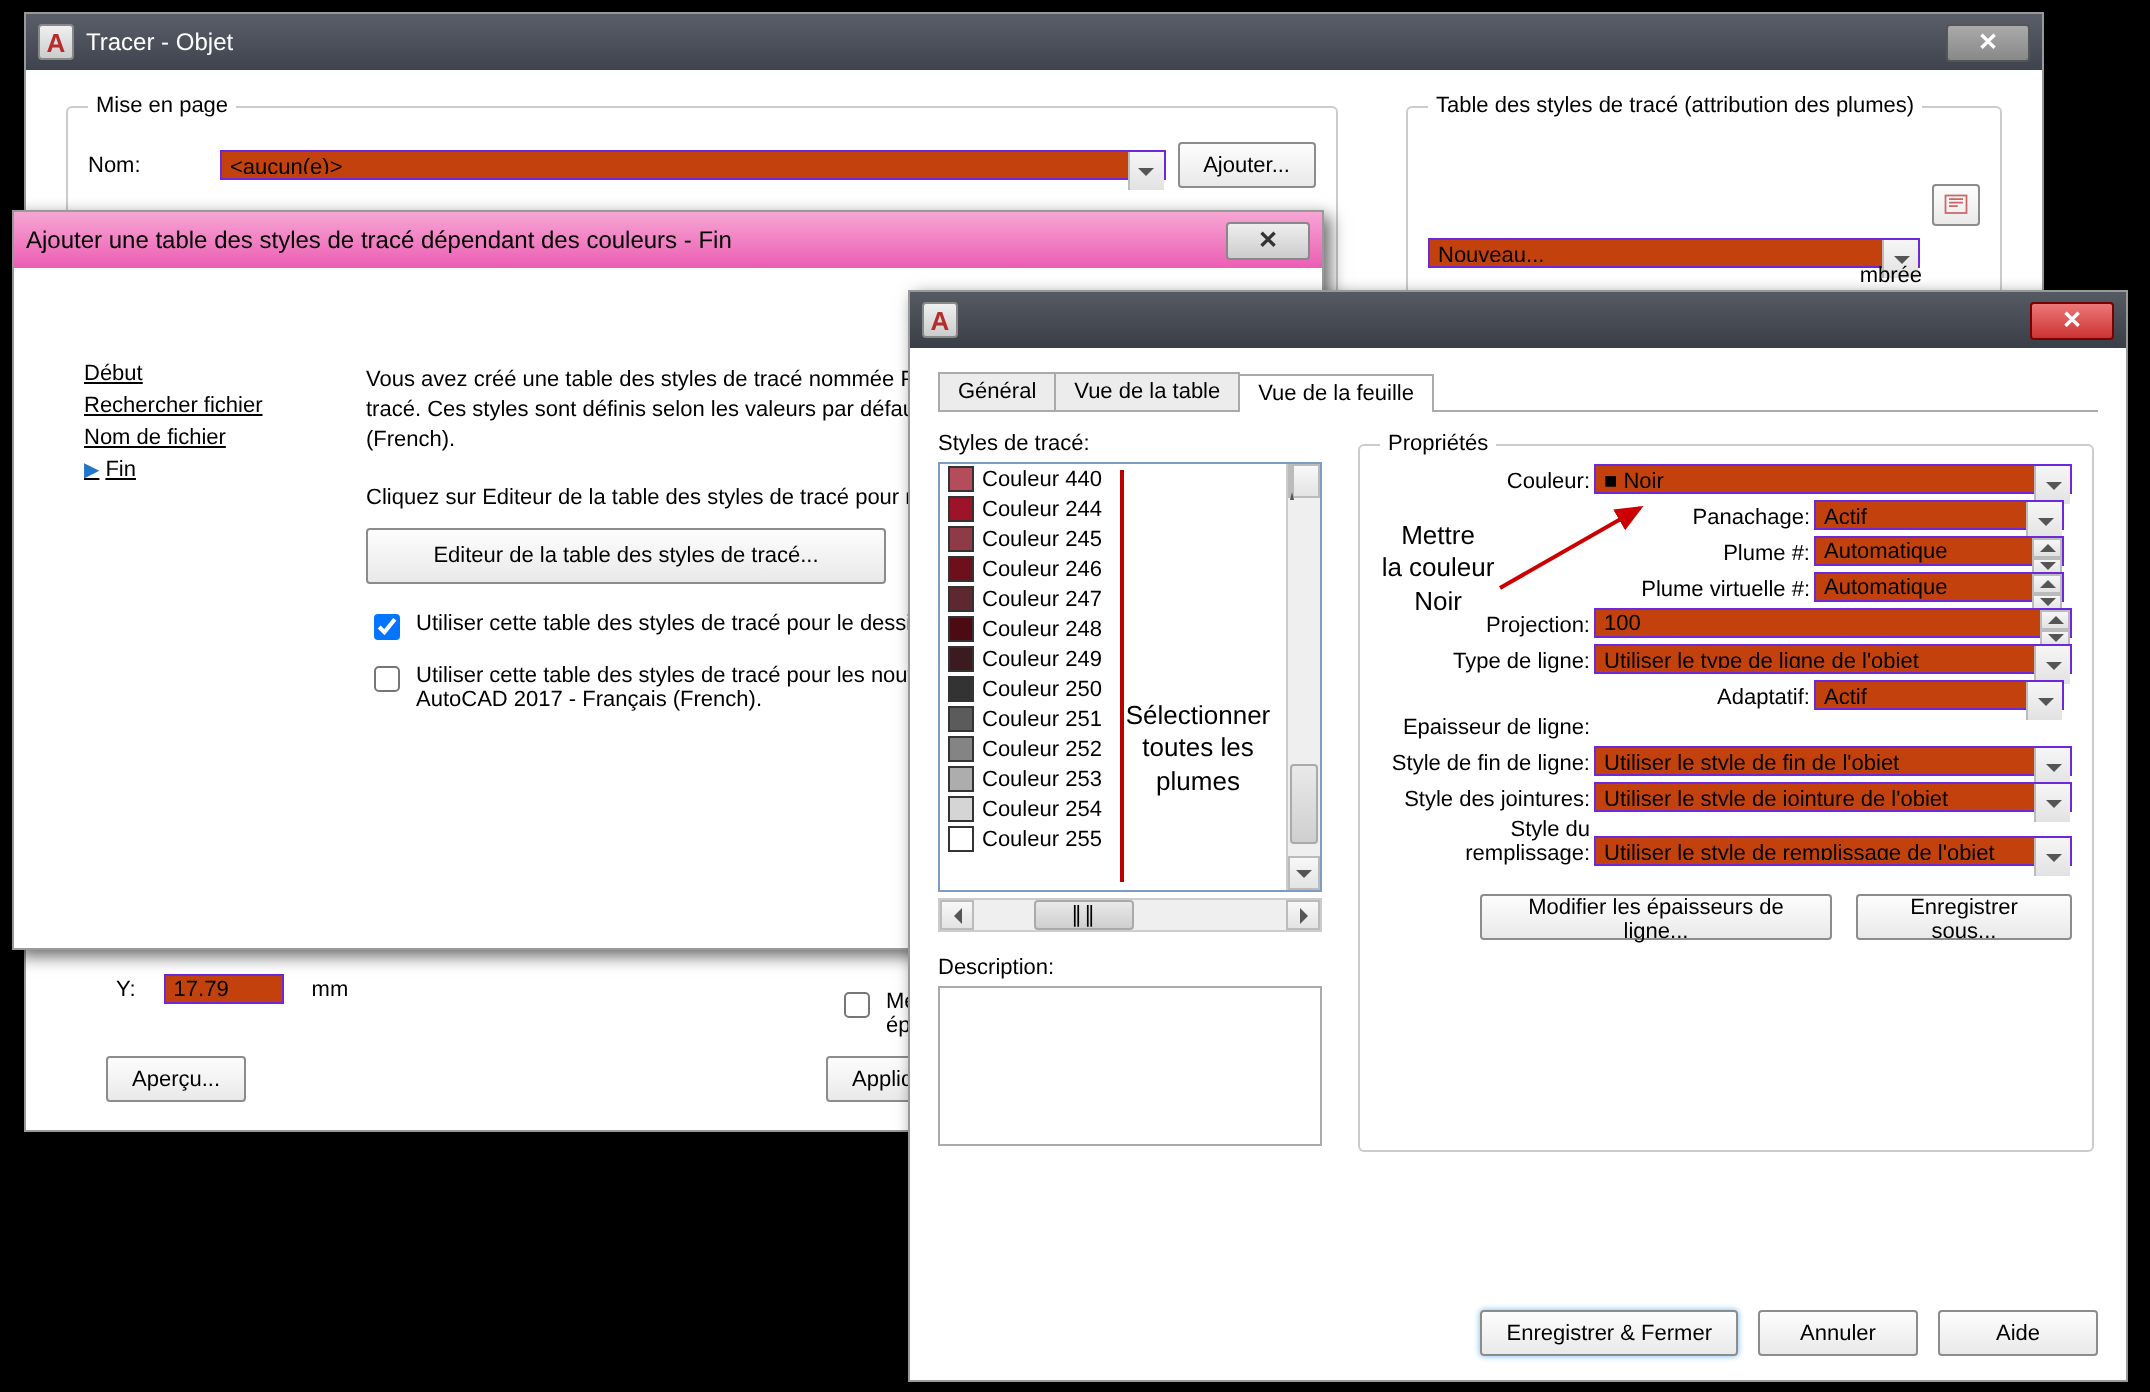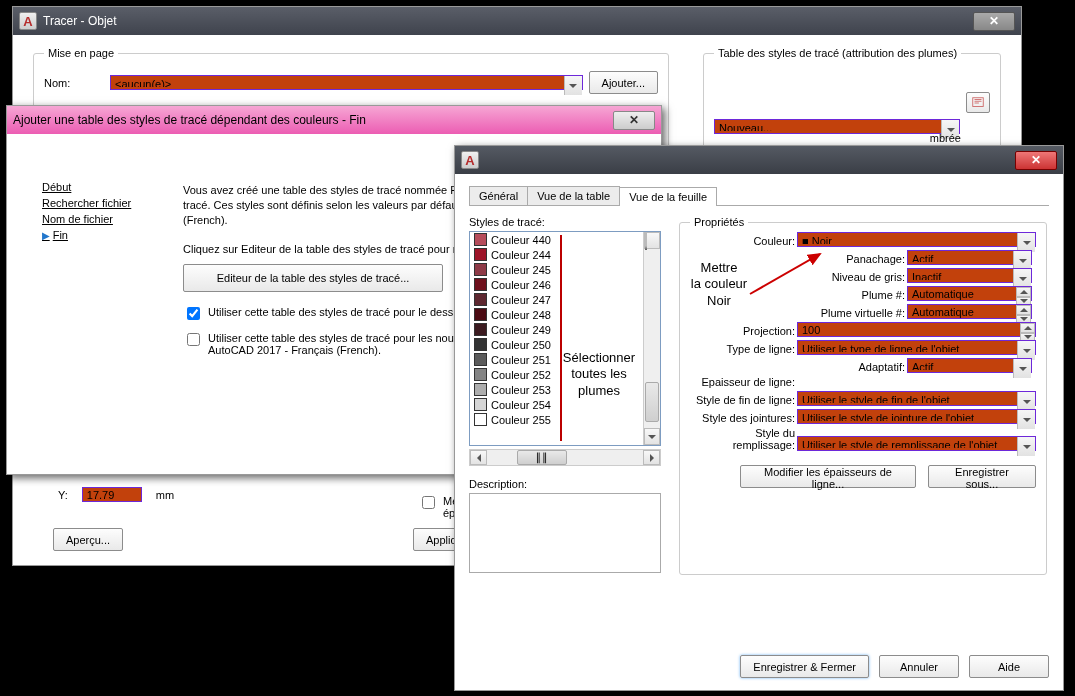--- a/index.html
+++ b/index.html
@@ -280,26 +280,20 @@
                 <span class="tri dn"></span>
               </span></span>
         </div>
         <div class="prop-row" style="padding-left:120px;">
           <label style="width:95px;">Panachage:</label>
           <span class="combo" style="width:125px;"><select style="width:100%;"><option>Actif</option></select><span class="arrow">
                 <span class="tri dn"></span>
               </span></span>
         </div>
         <div class="prop-row" style="padding-left:120px;">
-          <label style="width:95px;">Niveau de gris:</label>
-          <span class="combo" style="width:125px;"><select style="width:100%;"><option>Inactif</option></select><span class="arrow">
-                <span class="tri dn"></span>
-              </span></span>
-        </div>
-        <div class="prop-row" style="padding-left:120px;">
           <label style="width:95px;">Plume #:</label>
           <span class="spin" style="width:125px;"><input type="text" style="width: 100%;" value="Automatique"><span class="spinbtns">
                 <span class="sb">
                   <span class="tri up"></span>
                 </span>
                 <span class="sb">
                   <span class="tri dn"></span>
                 </span>
               </span></span>
         </div>

